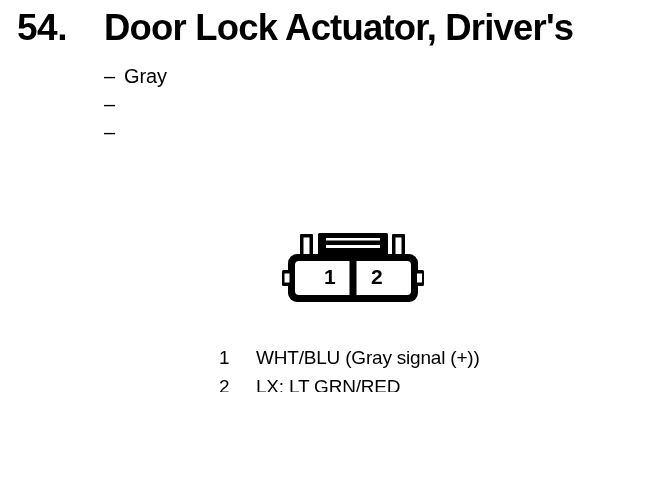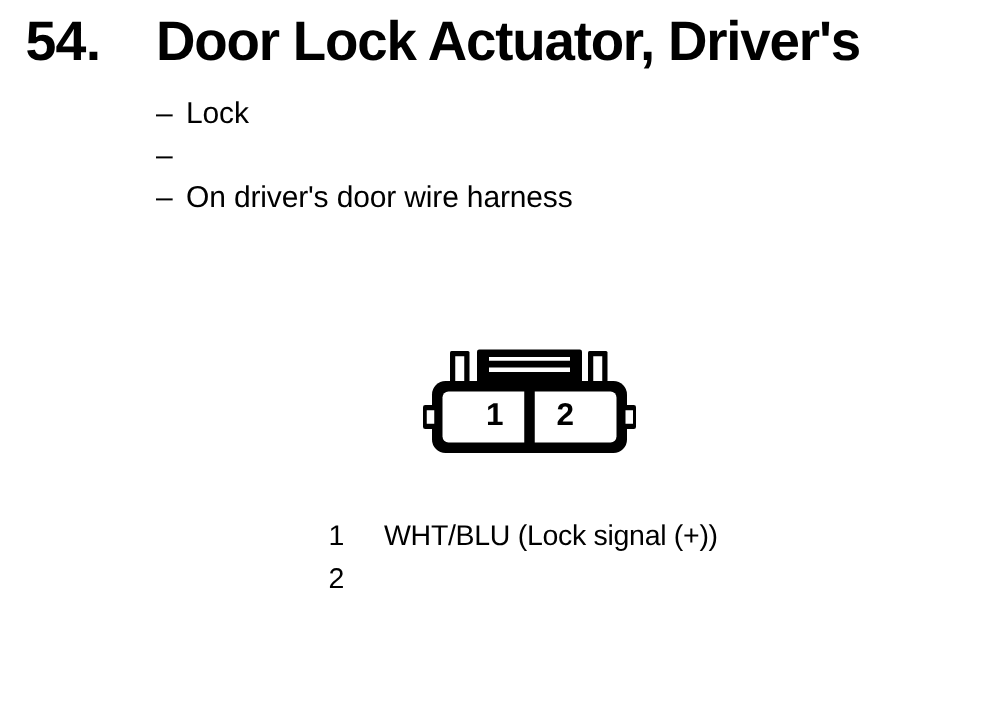--- a/index.html
+++ b/index.html
@@ -124,28 +124,27 @@
 <body>
 
 <div id="page">
 
   <div class="hdr-num">54.</div>
   <div class="hdr-title">Door Lock Actuator, Driver's</div>
 
   <div class="attrs">
     <div class="attr-row">
       <span class="attr-dash">–</span>
-      <span class="attr-text">Lock</span>
+      <span class="attr-text">Gray</span>
     </div>
     <div class="attr-row">
       <span class="attr-dash">–</span>
     </div>
     <div class="attr-row">
       <span class="attr-dash">–</span>
-      <span class="attr-text">On driver's door wire harness</span>
     </div>
   </div>
 
   <div id="connector">
     <svg width="156" height="80" viewBox="0 0 156 80" xmlns="http://www.w3.org/2000/svg">
       <g fill="#000000">
 
         <rect x="24" y="6" width="13" height="22" rx="1"></rect>
         <rect x="27.5" y="9.5" width="6" height="18" fill="#ffffff"></rect>
 
@@ -170,22 +169,23 @@
       </g>
     </svg>
     <span class="pin-num-overlay pin-num-1">1</span>
     <span class="pin-num-overlay pin-num-2">2</span>
   </div>
 
   <div class="pinlist">
 
     <div class="pin-row">
       <span class="pin-idx">1</span>
-      <span class="pin-desc">WHT/BLU (Lock signal (+))</span>
+      <span class="pin-desc">WHT/BLU (Gray signal (+))</span>
     </div>
 
     <div class="pin-row gap">
       <span class="pin-idx">2</span>
+      <span class="pin-desc">LX: LT GRN/RED</span>
     </div>
 
   </div>
 
 </div>
 
 </body></html>

